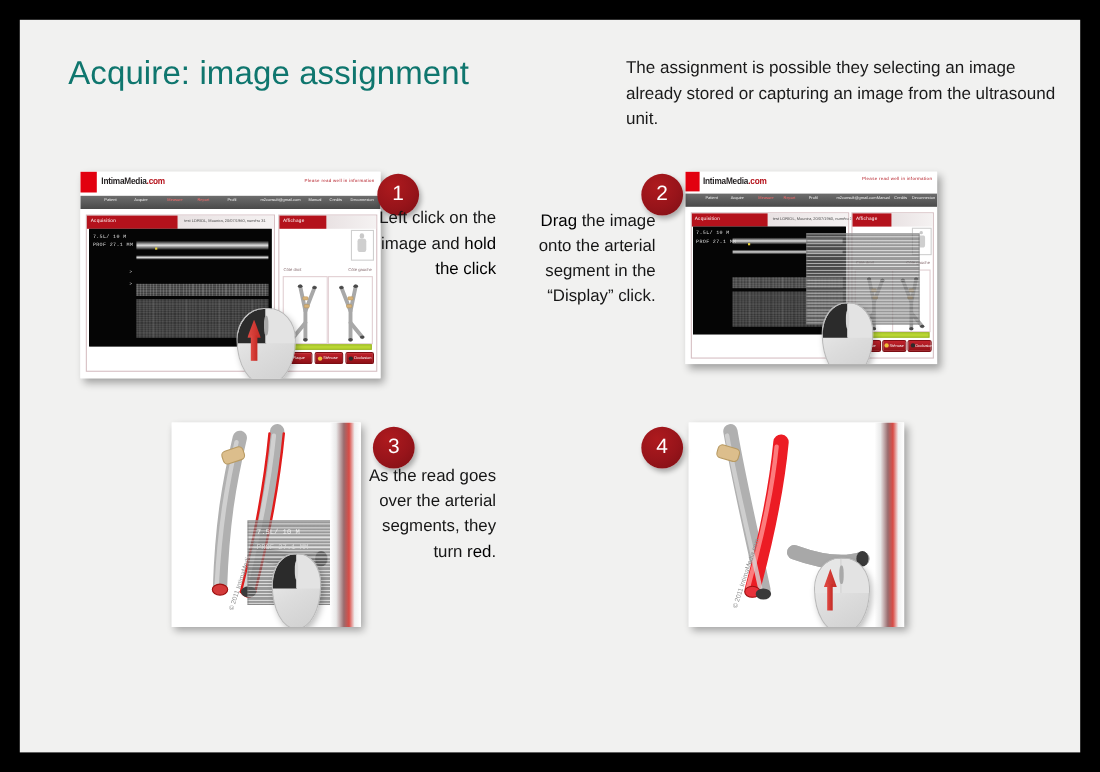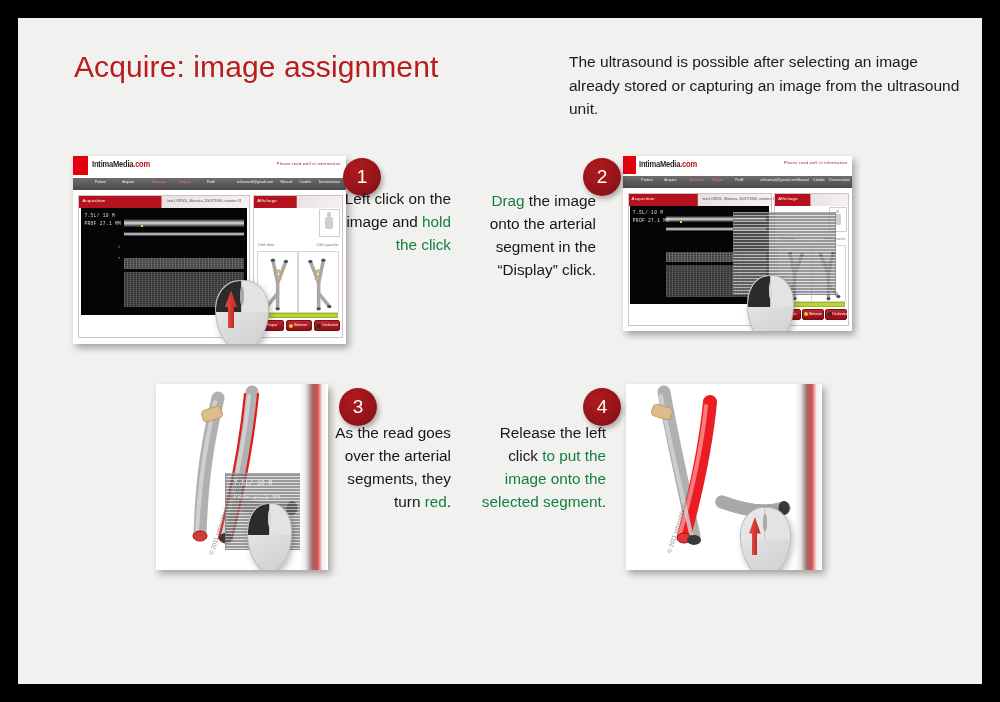--- a/index.html
+++ b/index.html
@@ -28,24 +28,24 @@
     top: 18px;
     width: 964px;
     height: 666px;
     background: #f1f1f0;
     overflow: hidden;
   }
 
   
   .title {
     position: absolute;
-    left: 56px;
+    left: 44px;
     top: 32px;
     font-size: 30px;
-    color: #b91c1c;
+    color: #0f766e;
     letter-spacing: 0.1px;
     white-space: nowrap;
   }
 
   .intro {
     position: absolute;
     left: 551px;
     top: 32px;
     width: 400px;
     font-size: 15.5px;
@@ -53,21 +53,21 @@
     color: #1a1a1a;
   }
 
   .step-text {
     position: absolute;
     font-size: 15.3px;
     line-height: 1.5;
     color: #161616;
     text-align: right;
   }
-  .step-text .hi { color: #15803d; }
+  .step-text .hi { color: #000000; }
 
   #t1 { left: 313px; top: 170px; width: 120px; }
   #t2 { left: 448px; top: 172px; width: 130px; }
   #t3 { left: 313px; top: 404px; width: 120px; }
   #t4 { left: 455px; top: 404px; width: 133px; text-align: right; }
   #t5 { left: 818px; top: 353px; width: 135px; }
 
   
   .badge {
     position: absolute;
@@ -342,21 +342,21 @@
   }
 </style>
 </head>
 <body>
 
 <div id="slide">
   <div id="canvas">
 
     <div class="title">Acquire: image assignment</div>
 
-    <div class="intro">The ultrasound is possible after selecting an image already stored or capturing an image from the ultrasound unit.</div>
+    <div class="intro">The assignment is possible they selecting an image already stored or capturing an image from the ultrasound unit.</div>
 
     <div class="shot" id="shot1">
       <div class="win">
         <div class="win-redbar"></div>
         <div class="win-brand"><span>IntimaMedia</span><span class="win-brandsub">.com</span></div>
         <div class="win-toprt">Please read well in information</div>
 
         <div class="win-nav">
           <span class="it" style="left:8%">Patient</span>
           <span class="it" style="left:18%">Acquire</span>
@@ -679,19 +679,16 @@
     </div>
 
     <div class="step-text" id="t2">
       <span></span><span class="hi">Drag</span><span> the image onto the arterial segment in the “Display” click.</span>
     </div>
 
     <div class="step-text" id="t3">
       <span>As the read goes over the arterial segments, they turn </span><span class="hi">red</span><span>.</span>
     </div>
 
-    <div class="step-text" id="t4">
-      <span>Release the left click </span><span class="hi">to put the image onto the selected segment</span><span>.</span>
-    </div>
 
 
   </div>
 </div>
 
 </body></html>

